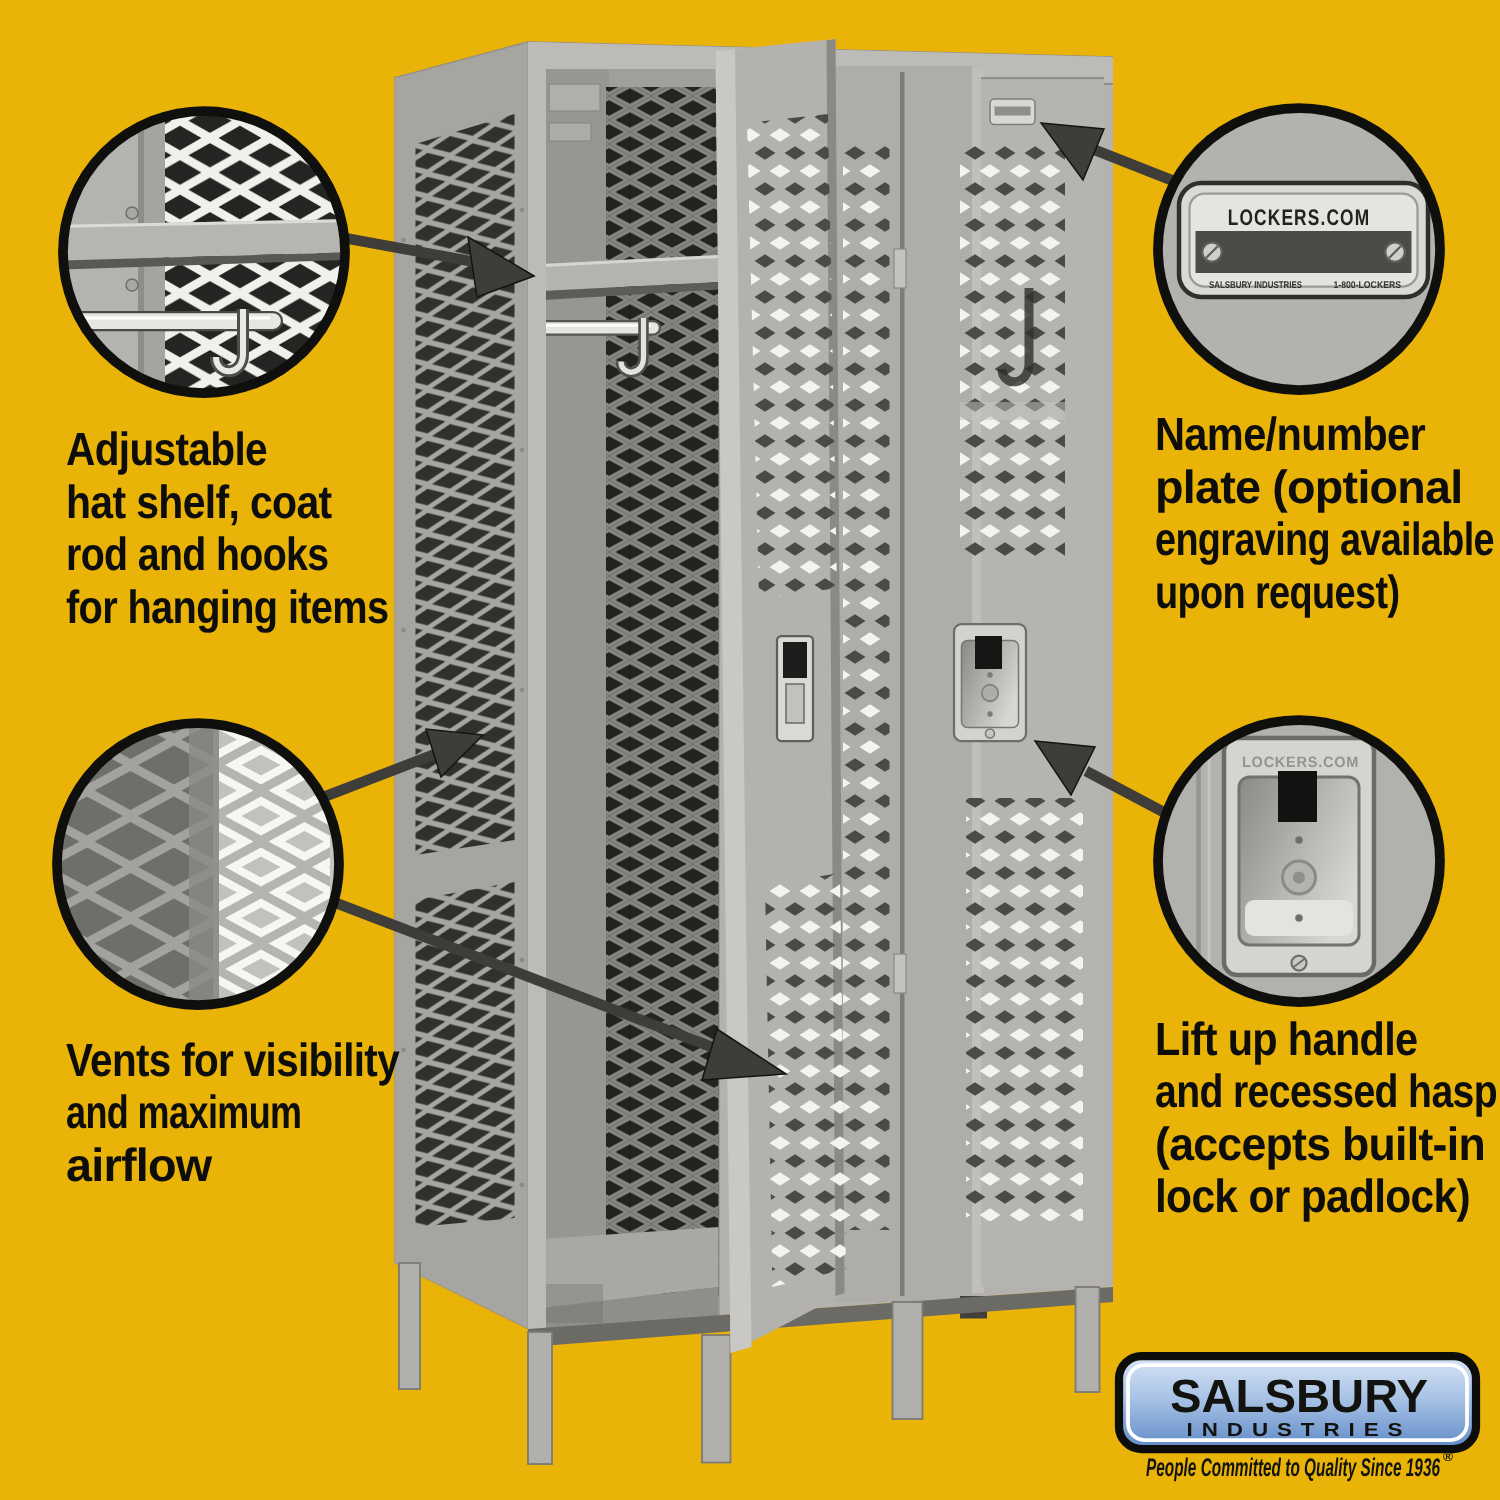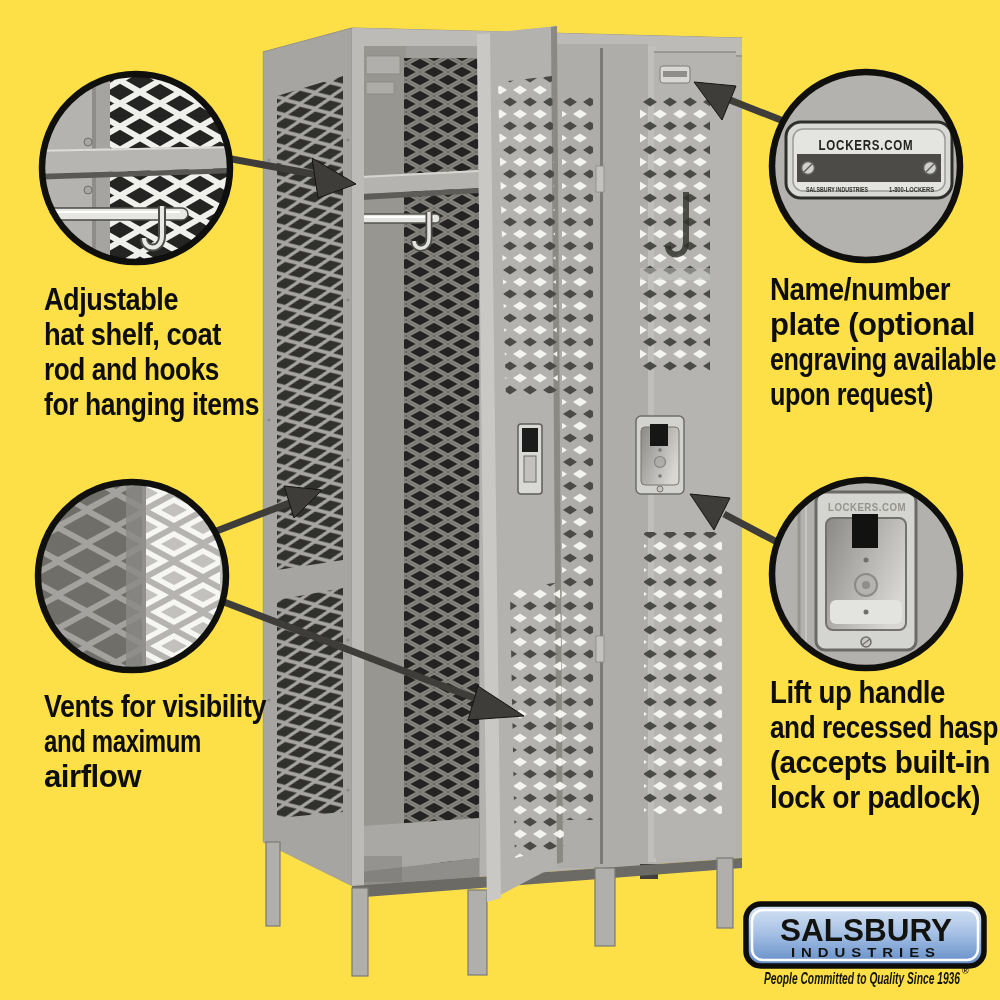--- a/index.html
+++ b/index.html
@@ -1,16 +1,16 @@
 <!DOCTYPE html>
 <html><head>
 <meta charset="utf-8">
 <style>
   html,body{margin:0;padding:0;background:#fff;}
-  .stage{position:relative;width:1000px;height:1000px;background:#fde047;overflow:hidden;
+  .stage{position:relative;width:1000px;height:1000px;background:#eab308;overflow:hidden;
          font-family:"Liberation Sans",sans-serif;}
   svg{position:absolute;left:0;top:0;}
   text{font-family:"Liberation Sans",sans-serif;}
   .lbl{font-weight:bold;font-size:31px;letter-spacing:-0.5px;}
   .plate-title{font-weight:bold;font-size:15px;letter-spacing:1px;fill:#222220;}
   .plate-small{font-weight:bold;font-size:6.5px;fill:#33332f;}
   .emboss{font-weight:bold;font-size:10px;fill:#94938d;letter-spacing:0.5px;}
   .logo-brand{font-weight:bold;font-size:31px;fill:#12120f;}
   .logo-div{font-weight:bold;font-size:12.5px;letter-spacing:5px;fill:#12120f;}
   .logo-tag{font-weight:bold;font-style:italic;font-size:17px;fill:#12120f;}

